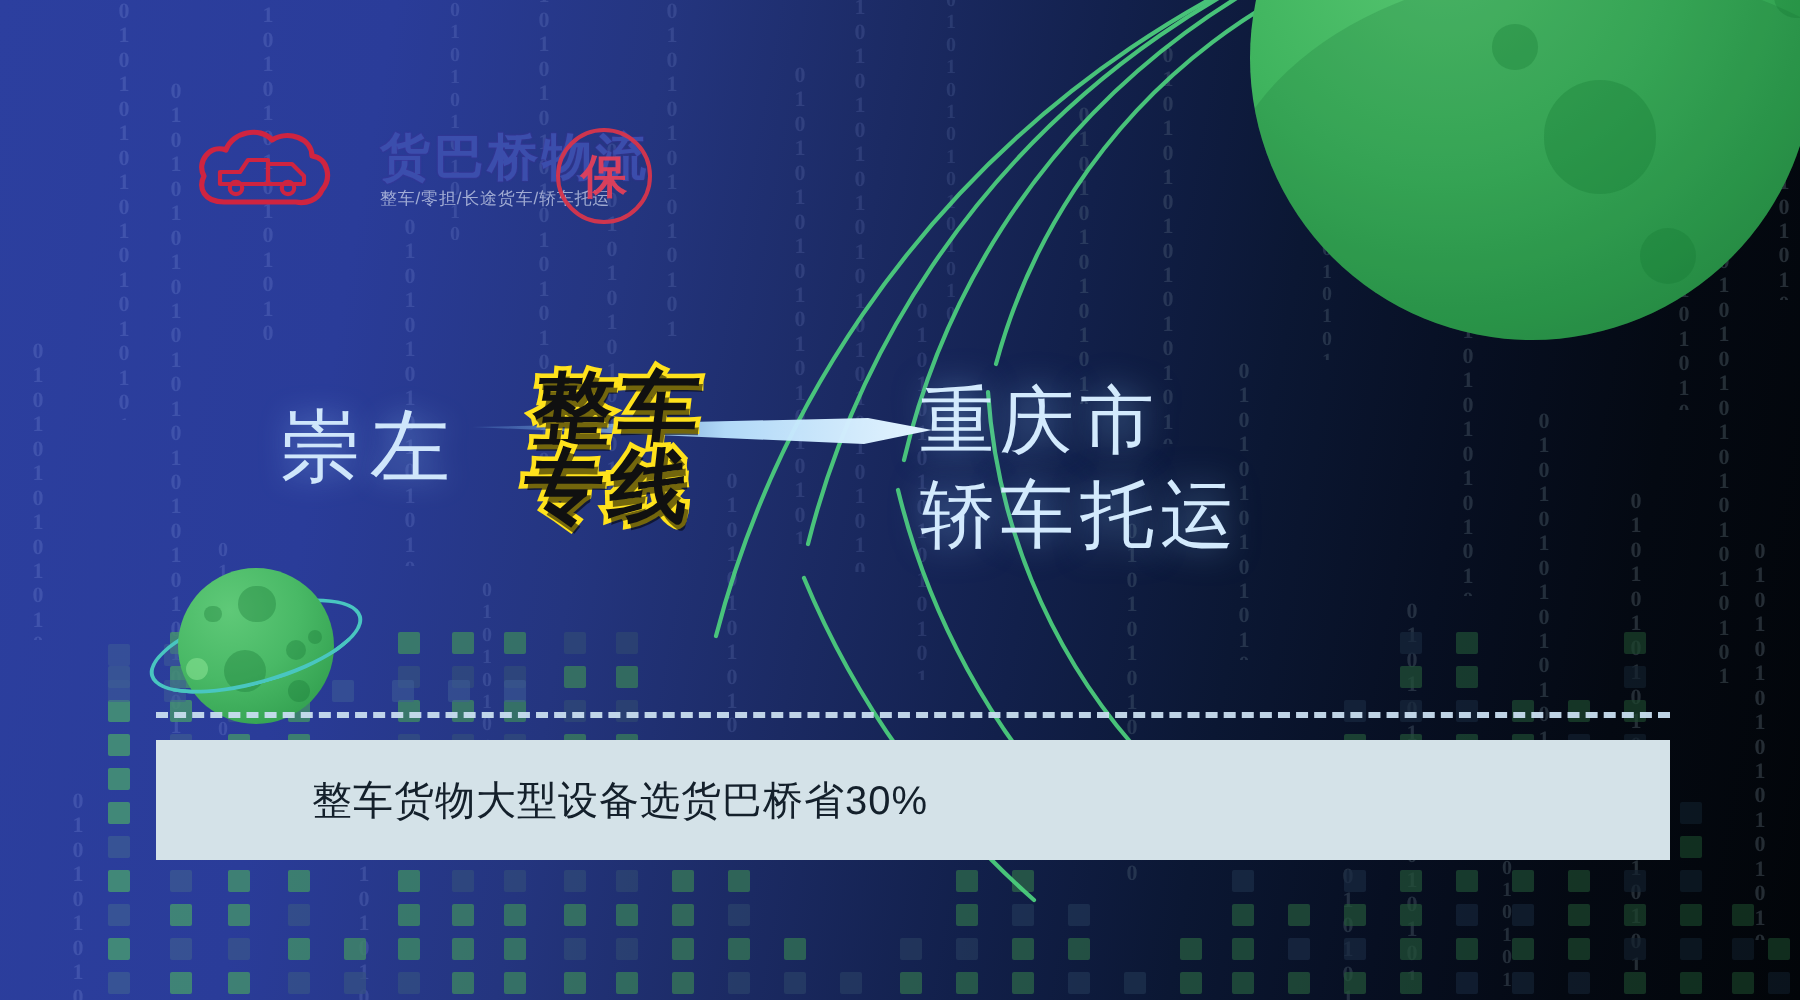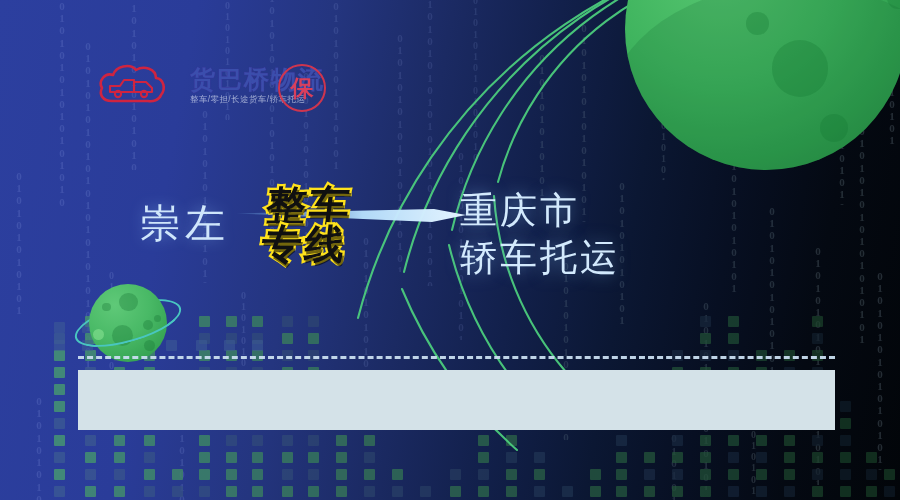--- a/index.html
+++ b/index.html
@@ -480,15 +480,16 @@
   </div>
 
   <div id="dest">
     <div>重庆市</div>
     <div>轿车托运</div>
   </div>
 
 
   <div id="dashrule"></div>
   <div id="banner">
+    <div class="t" id="bt2">整车货物大型设备选货巴桥省30%</div>
   </div>
 
 </div>
 
 </body></html>

